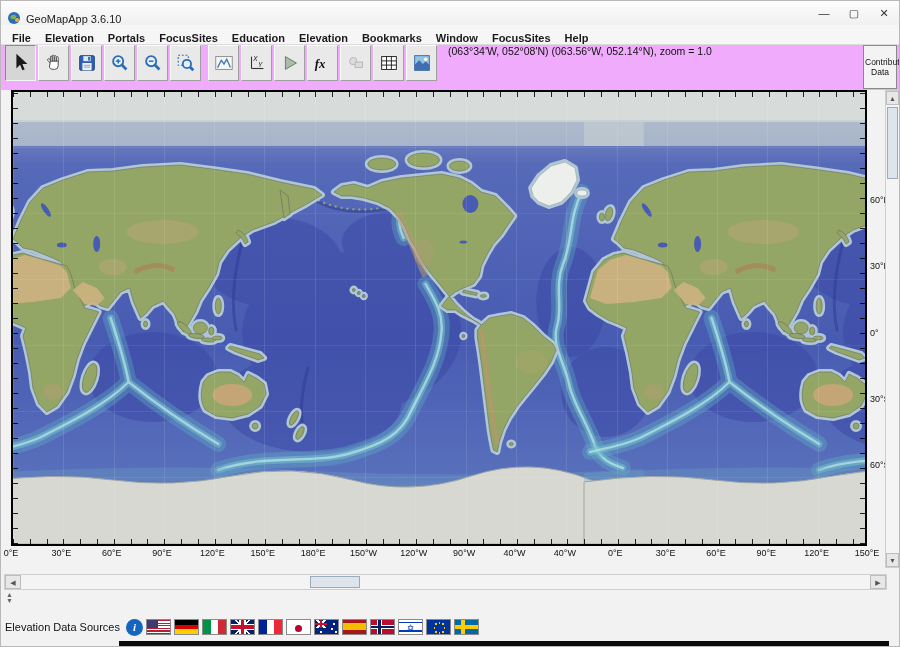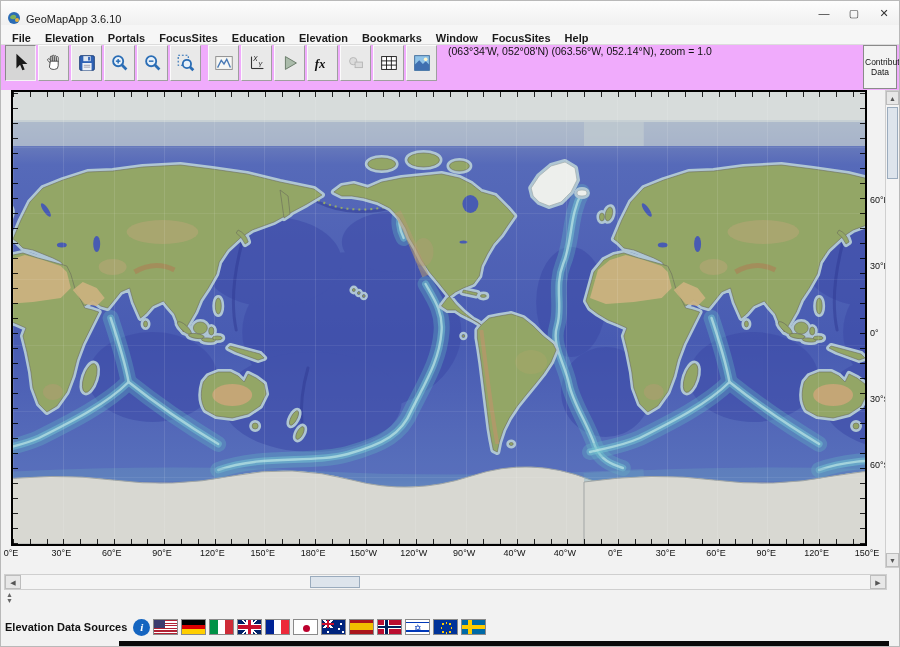--- a/index.html
+++ b/index.html
@@ -51,21 +51,21 @@
 
   .h-scroll { position:absolute; left:3px; top:573px; width:883px; height:16px; background:#f4f4f4; border:1px solid #cfcfcf; }
   .hs-btn { position:absolute; top:0; width:16px; height:14px; background:#e7e7e7; border:1px solid #bdbdbd; font-size:7px; color:#555; text-align:center; line-height:13px; }
   .hs-left { left:0; } .hs-right { right:0; }
   .hs-thumb { position:absolute; left:305px; top:1px; width:50px; height:12px; background:#dde4ec; border:1px solid #9aabbd; }
 
   .splitter { position:absolute; left:5px; top:591px; display:flex; flex-direction:column; line-height:6px; font-size:7px; color:#666; }
 
   
   .statusbar { position:absolute; left:0; top:612px; width:100%; height:28px; display:flex; align-items:center; padding-left:4px; gap:3px; }
-  .status-label { font-size:11px; font-weight:700; color:#111; margin-right:3px; white-space:nowrap; }
+  .status-label { font-size:11px; font-weight:400; color:#111; margin-right:3px; white-space:nowrap; }
   .info-icon { width:17px; height:17px; border-radius:50%; background:#1565c0; color:#fff; display:flex; align-items:center; justify-content:center; font:italic 700 11px "Liberation Serif", serif; flex:none; }
   .info-icon::after { content:"i"; }
   .flag { width:25px; height:16px; border:1px solid #8a8a8a; position:relative; flex:none; }
   .f-us { background:repeating-linear-gradient(#b22234 0 1.3px, #fff 1.3px 2.6px); }
   .f-us::after { content:""; position:absolute; left:0; top:0; width:11px; height:8px; background:#3c3b6e; }
   .f-de { background:linear-gradient(#000 0 33%, #dd0000 33% 66%, #ffce00 66%); }
   .f-it { background:linear-gradient(90deg, #009246 0 33%, #fff 33% 66%, #ce2b37 66%); }
   .f-gb { background:
       linear-gradient(90deg, transparent 0 43%, #C8102E 43% 57%, transparent 57%),
       linear-gradient(transparent 0 39%, #C8102E 39% 61%, transparent 61%),

